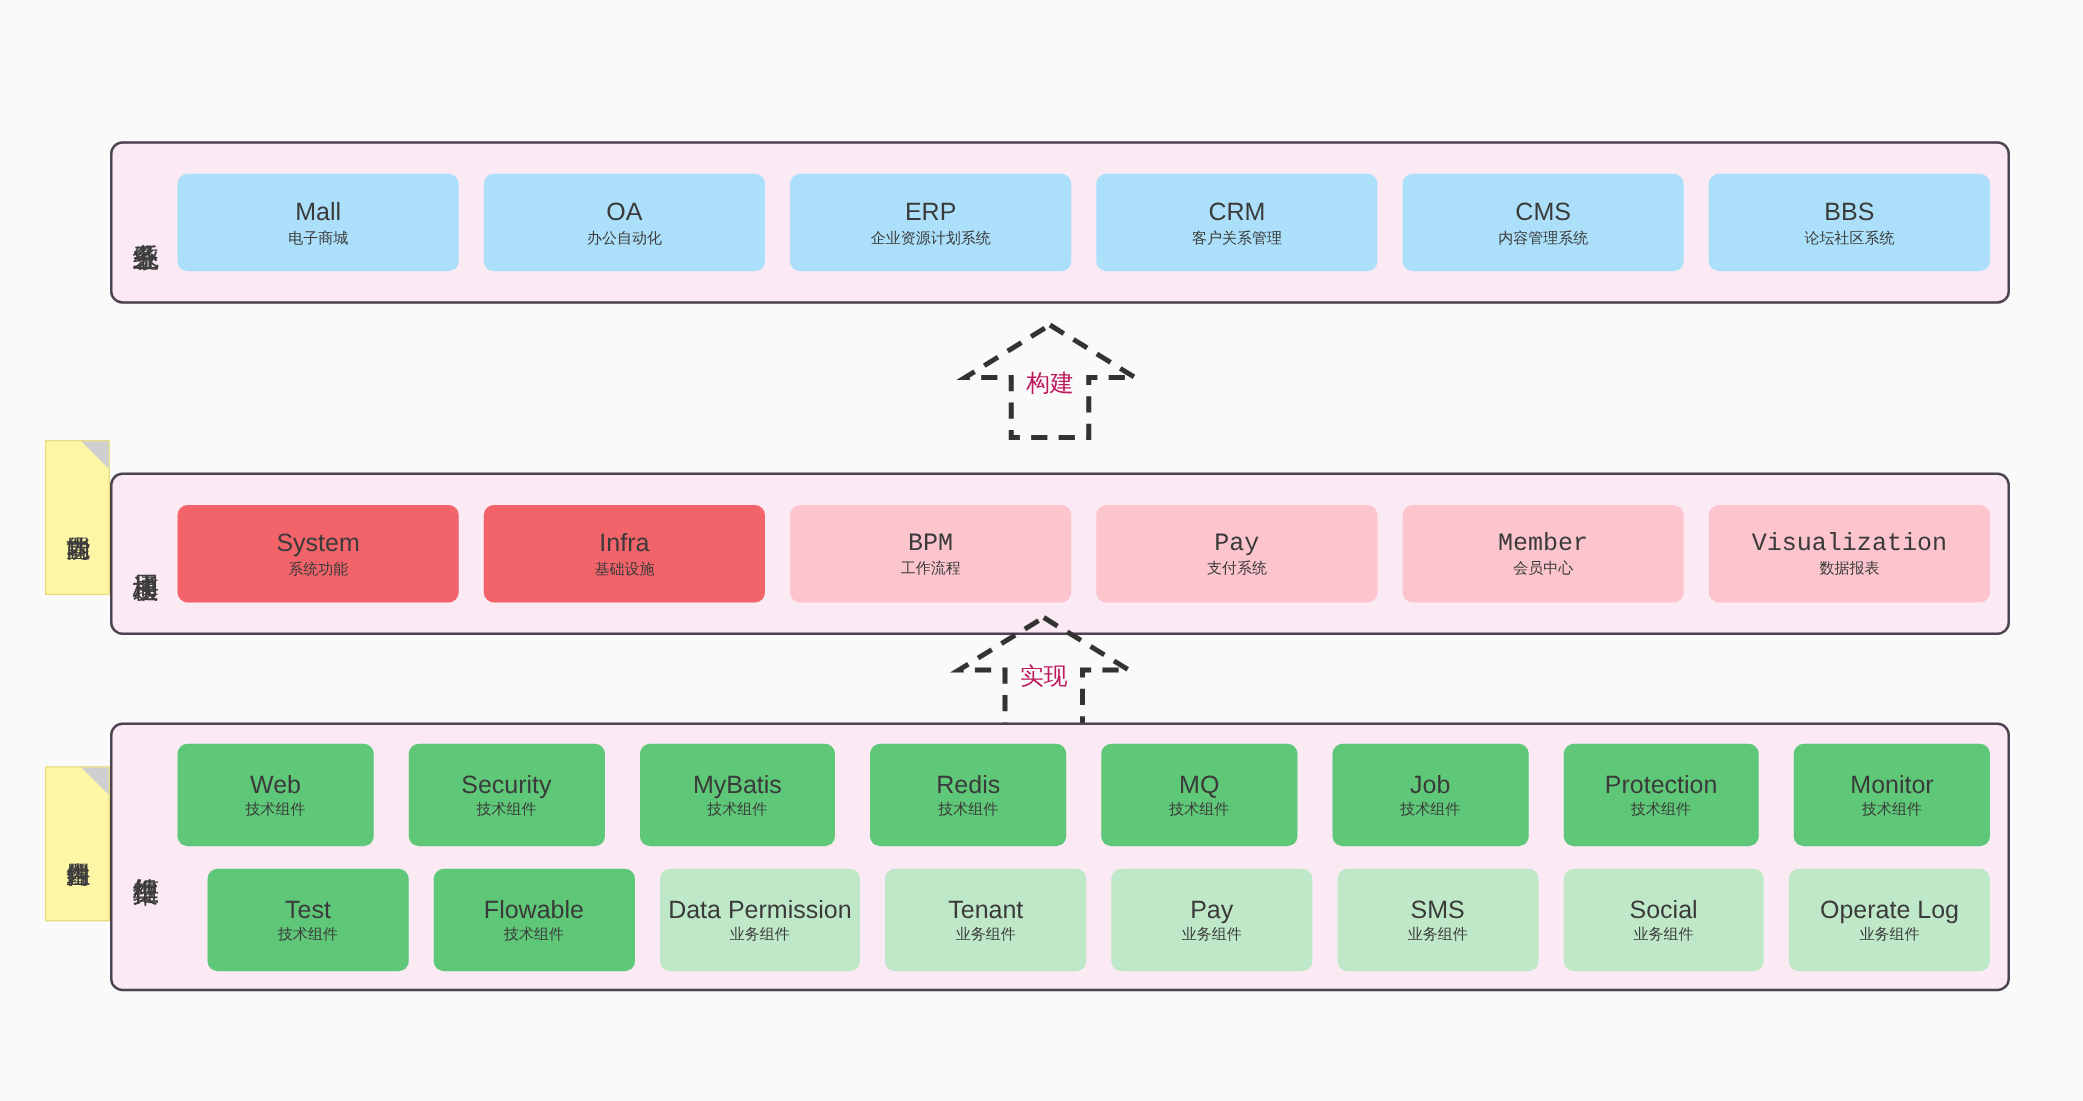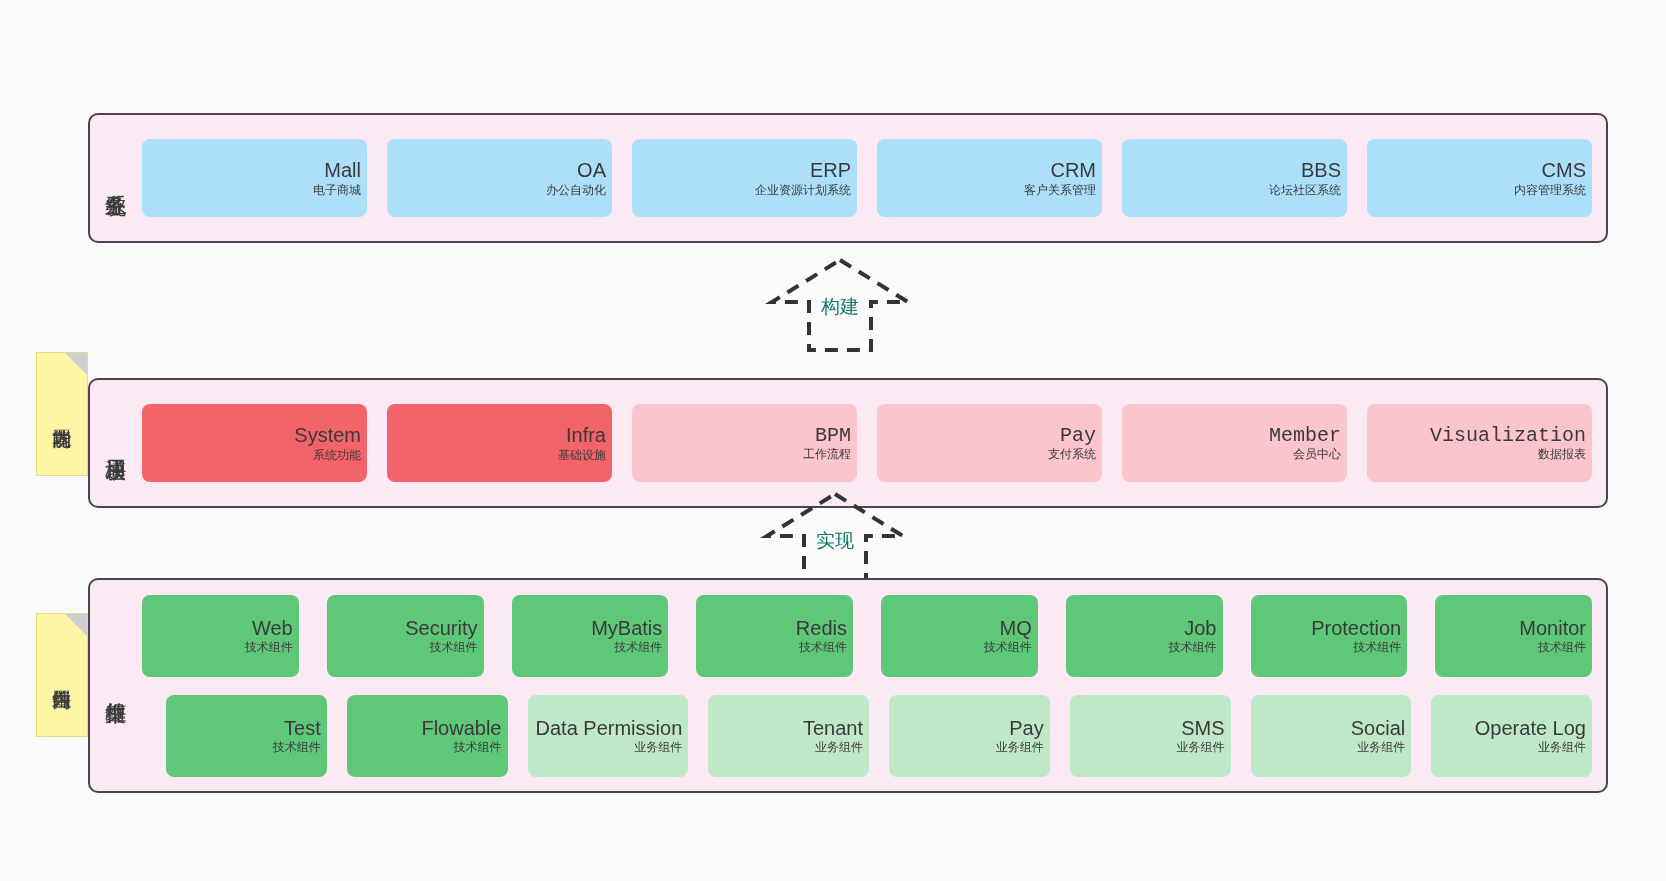--- a/index.html
+++ b/index.html
@@ -64,21 +64,21 @@
     align-items: stretch;
   }
 
   
   .node {
     flex: 1 1 0;
     box-sizing: border-box;
     border-radius: 8px;
     display: flex;
     flex-direction: column;
-    align-items: flex-end;
+    align-items: center;
     justify-content: center;
     text-align: center;
     line-height: 1.18;
     padding: 20px 6px;
     color: #3a3a3a;
   }
   .node .t1 { font-size: 20px; }
   .node .t2 { font-size: 12px; }
 
   .blue      { background: #ace0fa; }
@@ -120,21 +120,21 @@
     width: 150px;
     height: 98px;
   }
   .gen svg { display: block; overflow: visible; }
   .gen-label {
     position: absolute;
     left: 50%;
     transform: translateX(-50%);
     top: 38px;
     font-size: 19px;
-    color: #0f766e;
+    color: #be185d;
     background: transparent;
     padding: 0 2px;
     white-space: nowrap;
     user-select: none;
   }
 </style>
 </head>
 <body>
 
 <div class="canvas">
@@ -153,26 +153,26 @@
         </div>
         <div class="node blue">
           <span class="t1">ERP</span>
           <span class="t2">企业资源计划系统</span>
         </div>
         <div class="node blue">
           <span class="t1">CRM</span>
           <span class="t2">客户关系管理</span>
         </div>
         <div class="node blue">
+          <span class="t1">CMS</span>
+          <span class="t2">内容管理系统</span>
+        </div>
+        <div class="node blue">
           <span class="t1">BBS</span>
           <span class="t2">论坛社区系统</span>
-        </div>
-        <div class="node blue">
-          <span class="t1">CMS</span>
-          <span class="t2">内容管理系统</span>
         </div>
       </div>
     </div>
   </div>
 
   <div class="gen" id="gen-build" style="left:765px; top:256px;">
     <svg width="150" height="98" viewBox="0 0 150 98" aria-hidden="true">
       <path d="M 75 4 L 143 46 L 106 46 L 106 94 L 44 94 L 44 46 L 7 46 Z" fill="none" stroke="#333333" stroke-width="4" stroke-dasharray="13,9" stroke-linejoin="miter"></path>
     </svg>
     <div class="gen-label">构建</div>

